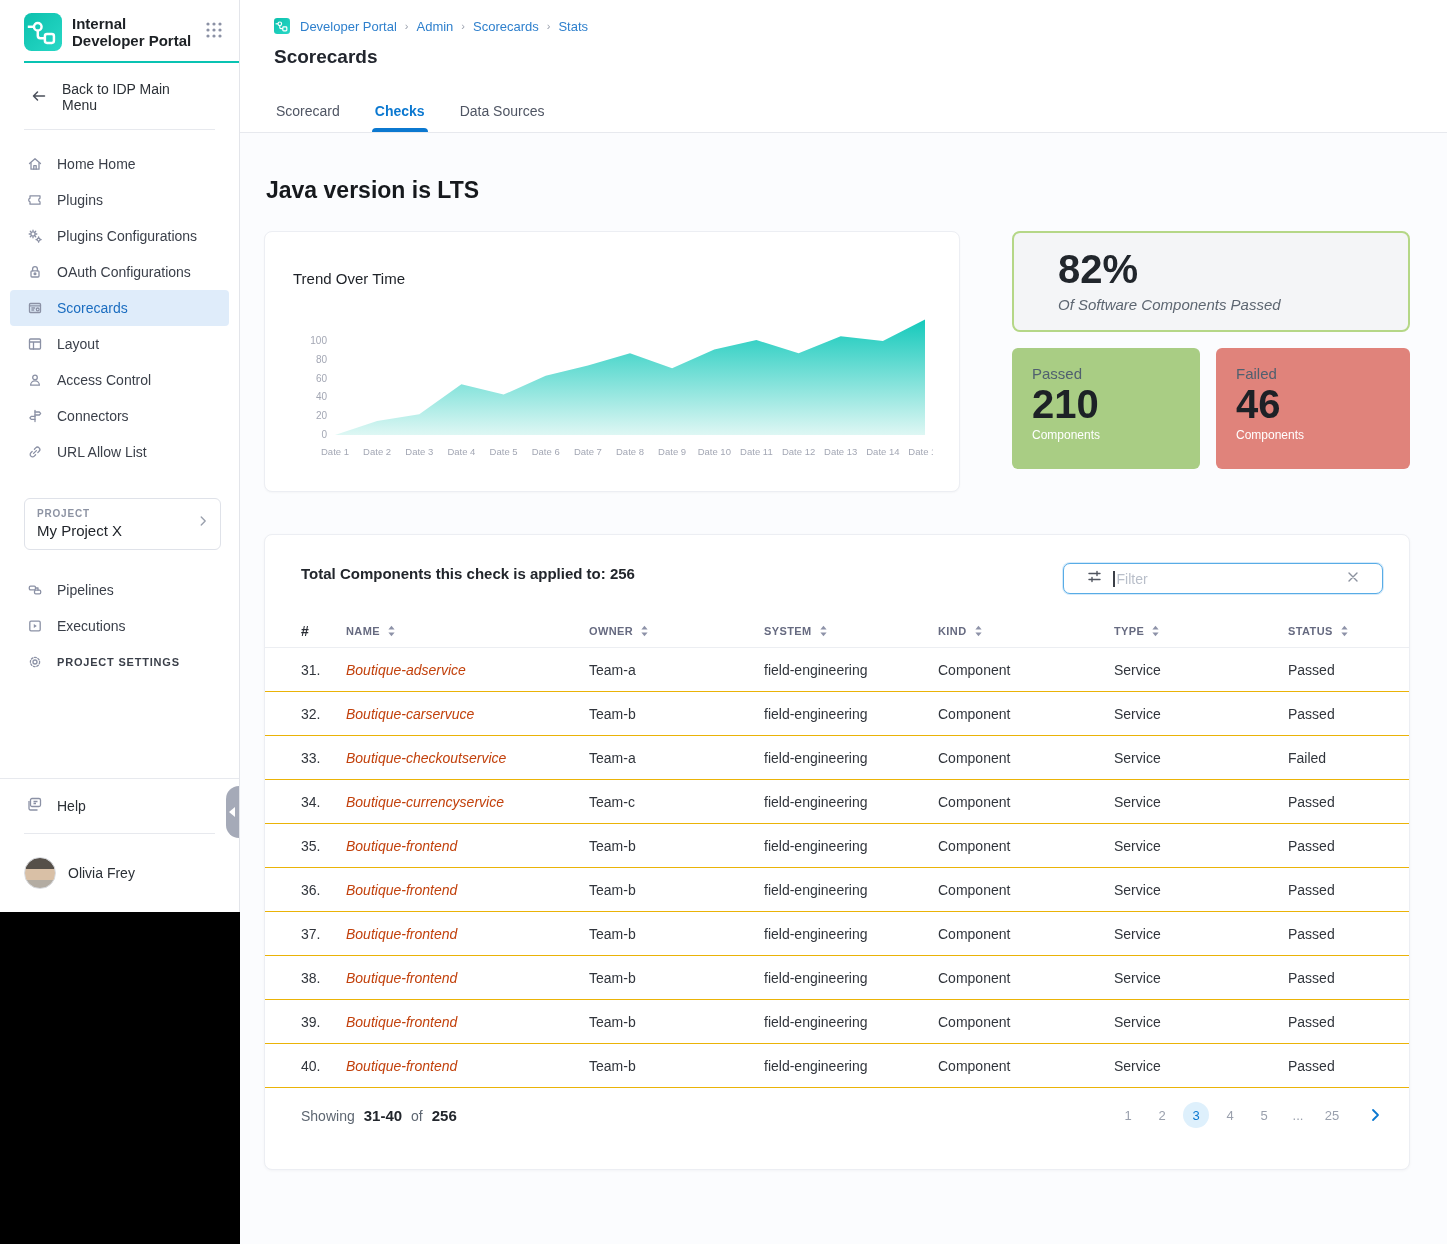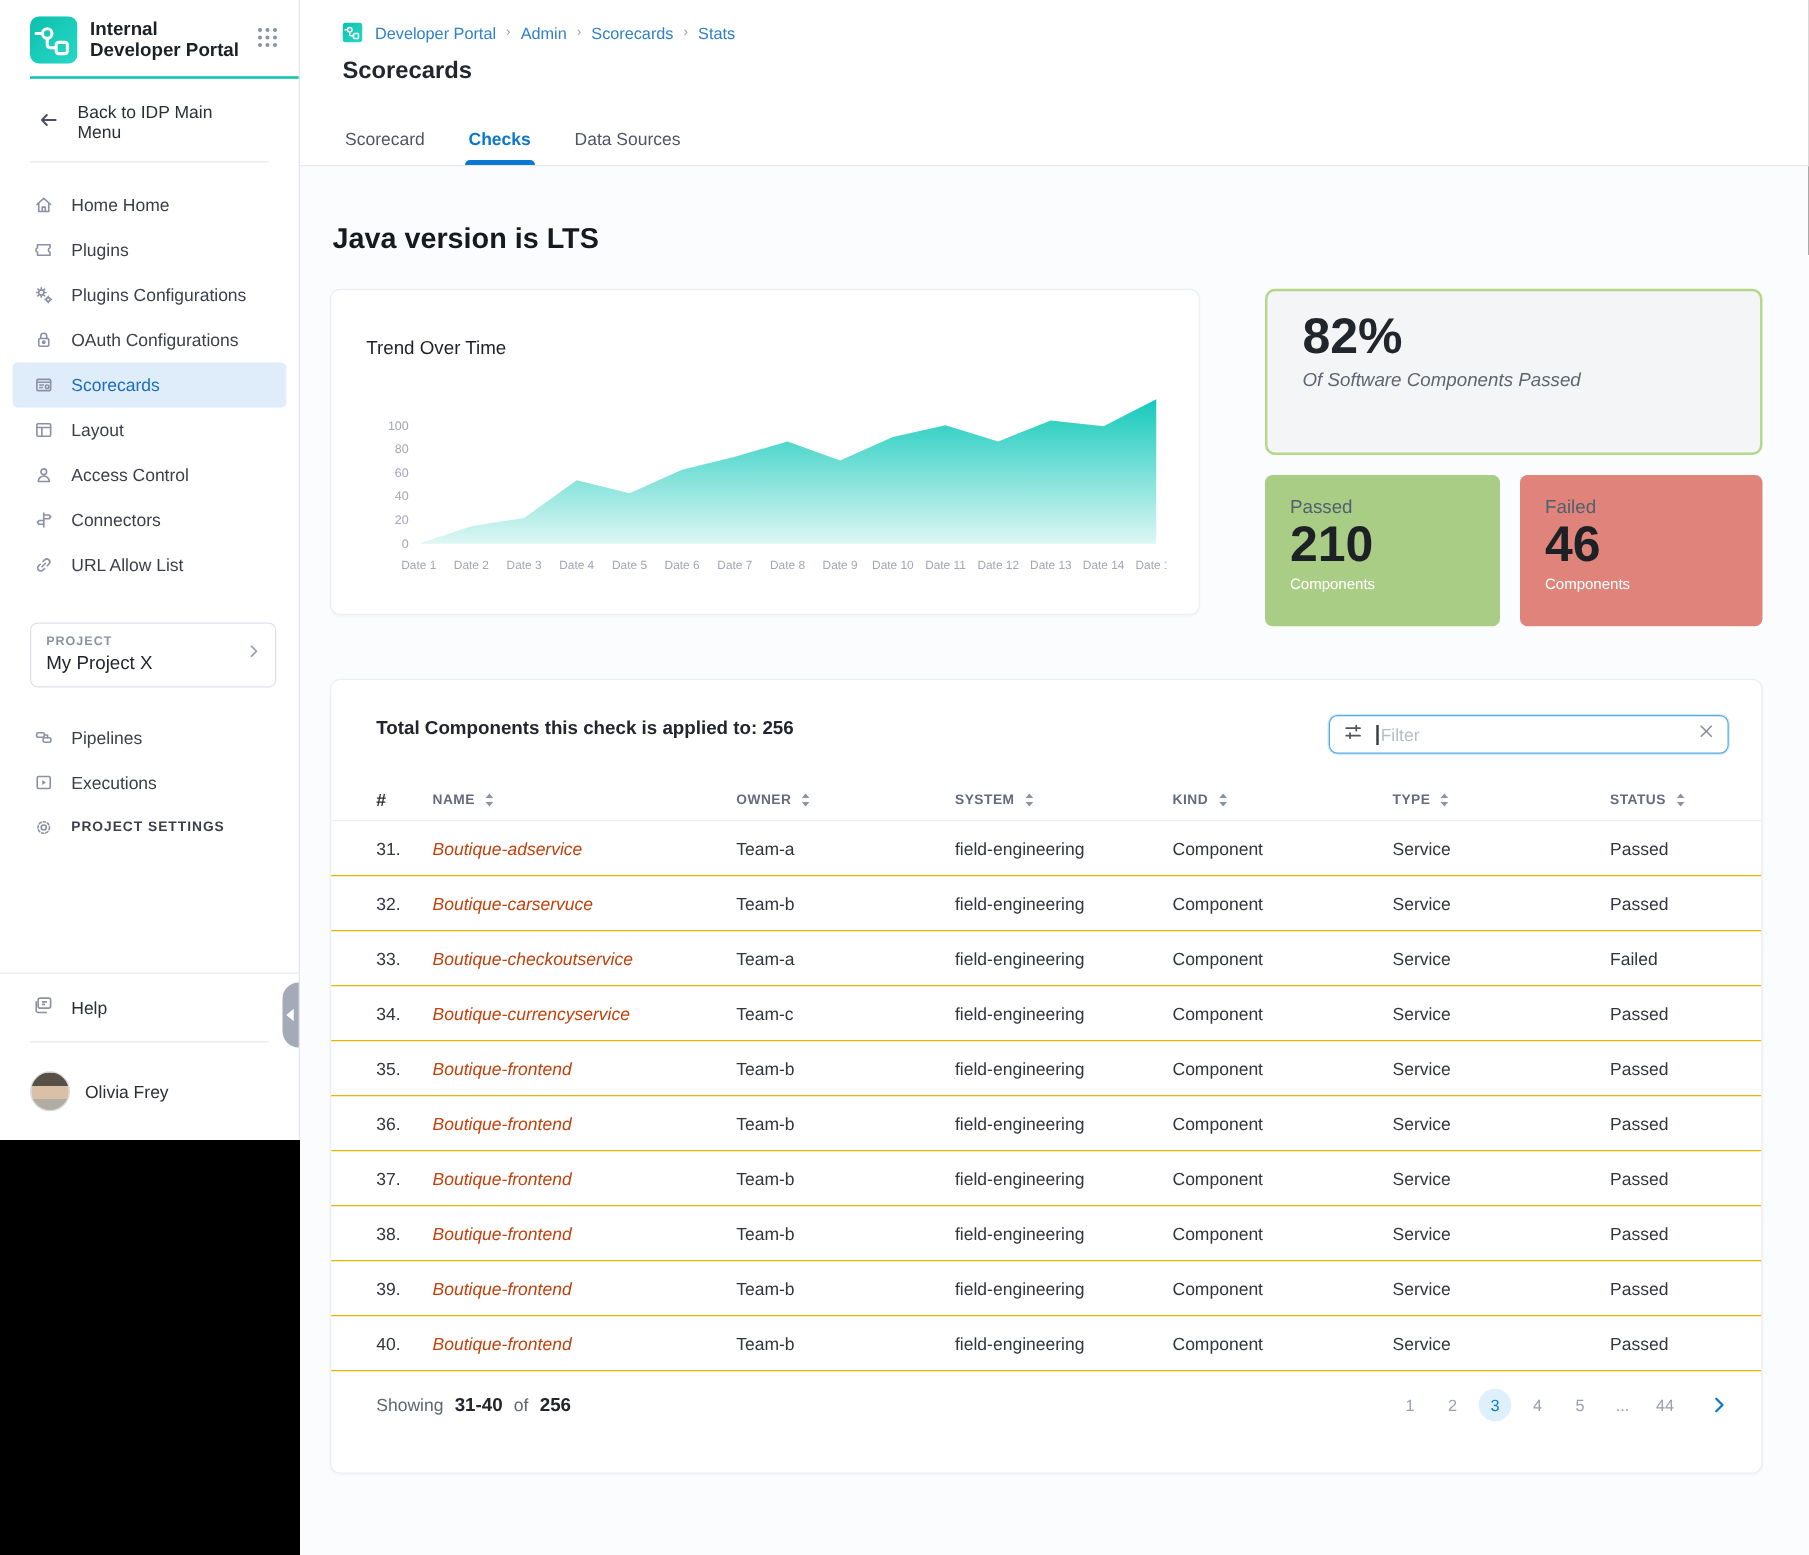--- a/index.html
+++ b/index.html
@@ -51,34 +51,34 @@
   .tabs { position:absolute; bottom:0; left:36px; display:flex; gap:35px; }
   .tab { font-size:14px; color:#4f5563; padding-bottom:13px; position:relative; cursor:pointer; }
   .tab.active { color:#0b78d0; font-weight:700; }
   .tab.active::after { content:""; position:absolute; left:-3px; right:-3px; bottom:0; height:4px; background:#0b78d0; border-radius:4px 4px 0 0; }
   .content { padding:44px 37px 0 24px; }
   .check-title { font-size:23px; font-weight:700; color:#16191d; margin:0 0 27px 2px; }
   .row1 { display:flex; gap:52px; }
   .chart-card { width:696px; height:261px; background:#fff; border:1px solid #eceef3; border-radius:8px; box-shadow:0 1px 2px rgba(20,30,40,.03); padding:38px 28px 0; }
   .chart-title { font-size:15px; color:#1d2127; font-weight:500; }
   .right-col { flex:1; display:flex; flex-direction:column; gap:16px; }
-  .big-stat { height:133px; background:#f4f5f7; border:2px solid #b5d787; border-radius:8px; padding:14px 28px; }
+  .big-stat { height:101px; background:#f4f5f7; border:2px solid #b5d787; border-radius:8px; padding:14px 44px; }
   .big-stat .value { font-size:40px; font-weight:700; color:#21262c; }
   .big-stat .caption { font-size:15px; color:#5d6671; margin-top:4px;font-style:italic; }
   .mini-row { display:flex; gap:16px; }
   .mini { height:121px; border-radius:6px; padding:17px 20px; }
   .mini.passed { width:188px; background:#a9cd84; }
   .mini.failed { flex:1; background:#e0837b; }
   .mini .label { font-size:15px; color:#50606f; }
   .mini .num { font-size:40px; font-weight:700; color:#1d2126; line-height:44px; }
   .mini .sub { font-size:12px; color:#fff; margin-top:2px; }
   
   .table-card { margin-top:42px; width:1146px; min-height:636px; background:#fff; border:1px solid #eceef3; border-radius:8px; box-shadow:0 1px 3px rgba(20,30,40,.04); position:relative; padding:30px 0 8px; }
   .table-title { font-size:15px; font-weight:700; color:#22262c; padding-left:36px; }
-  .filter-box { position:absolute; top:28px; right:26px; width:320px; height:31px; border:1.5px solid #58ace6; box-shadow:0 0 0 1px #d5eafa; border-radius:7px; display:flex; align-items:center; padding:0 10px; background:#fff; }
+  .filter-box { position:absolute; top:28px; right:26px; width:320px; height:31px; border:1.5px solid #58ace6; box-shadow:0 0 0 1px #d5eafa; border-radius:7px; display:flex; align-items:center; padding:0 22px; background:#fff; }
   .filter-box .caret { width:1.5px; height:16px; background:#3b3f47; margin-left:10px; }
   .filter-input { border:none; outline:none; flex:1; font-size:14px; color:#333; padding-left:2px; background:transparent; font-family:inherit; }
   .filter-input::placeholder { color:#b8bec9; }
   .grid-cols { display:grid; grid-template-columns:45px 243px 175px 174px 176px 174px 1fr; padding-left:36px; align-items:center; }
   .thead { margin-top:32px; height:34px; border-bottom:1px solid #eceef2; }
   .th { font-size:11px; font-weight:700; color:#666a80; letter-spacing:.4px; display:flex; align-items:center; gap:7px; cursor:pointer; }
   .th.first { font-size:14px; color:#2a2e35; font-weight:600; cursor:default; }
   .trow { height:44px; border-bottom:1px solid #eab308; font-size:14px; color:#31353c; }
   .trow .name { color:#c2410c;font-style:italic; }
   .tfoot { display:flex; align-items:center; padding:0 26px 0 36px; height:54px; }
@@ -566,21 +566,21 @@
           <span>of</span>
           <b>256</b>
         </div>
         <div class="pager" id="pager">
             <span class="page">1</span>
             <span class="page">2</span>
             <span class="page active">3</span>
             <span class="page">4</span>
             <span class="page">5</span>
             <span class="page">...</span>
-            <span class="page">44</span>
+            <span class="page">25</span>
             <span class="next">
               <svg width="16" height="16" viewBox="0 0 16 16" fill="none" stroke="#0b78d0" stroke-width="1.8" stroke-linecap="round" stroke-linejoin="round">
                 <path d="M6 3 L11 8 L6 13"></path>
               </svg>
             </span>
           </div>
       </div>
     </div>
   </div>
 </div>

